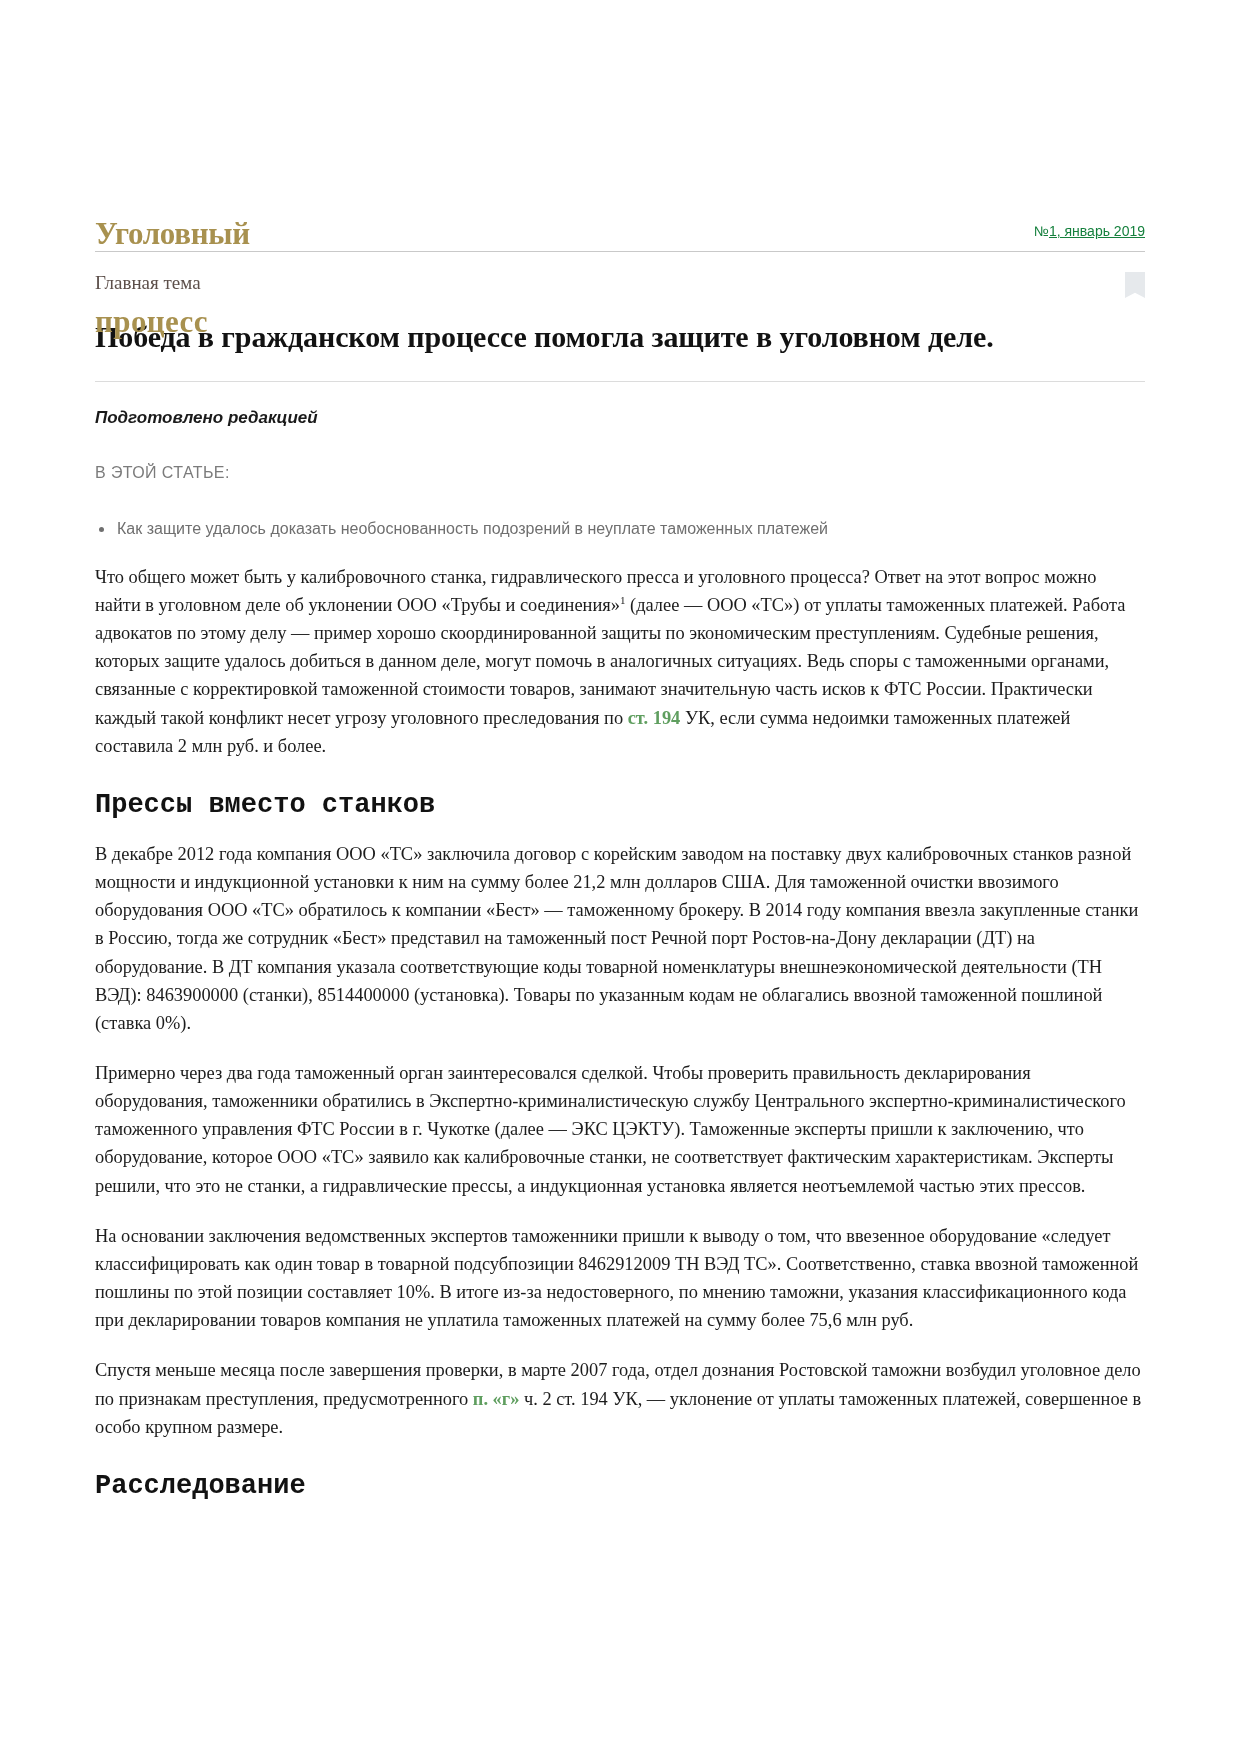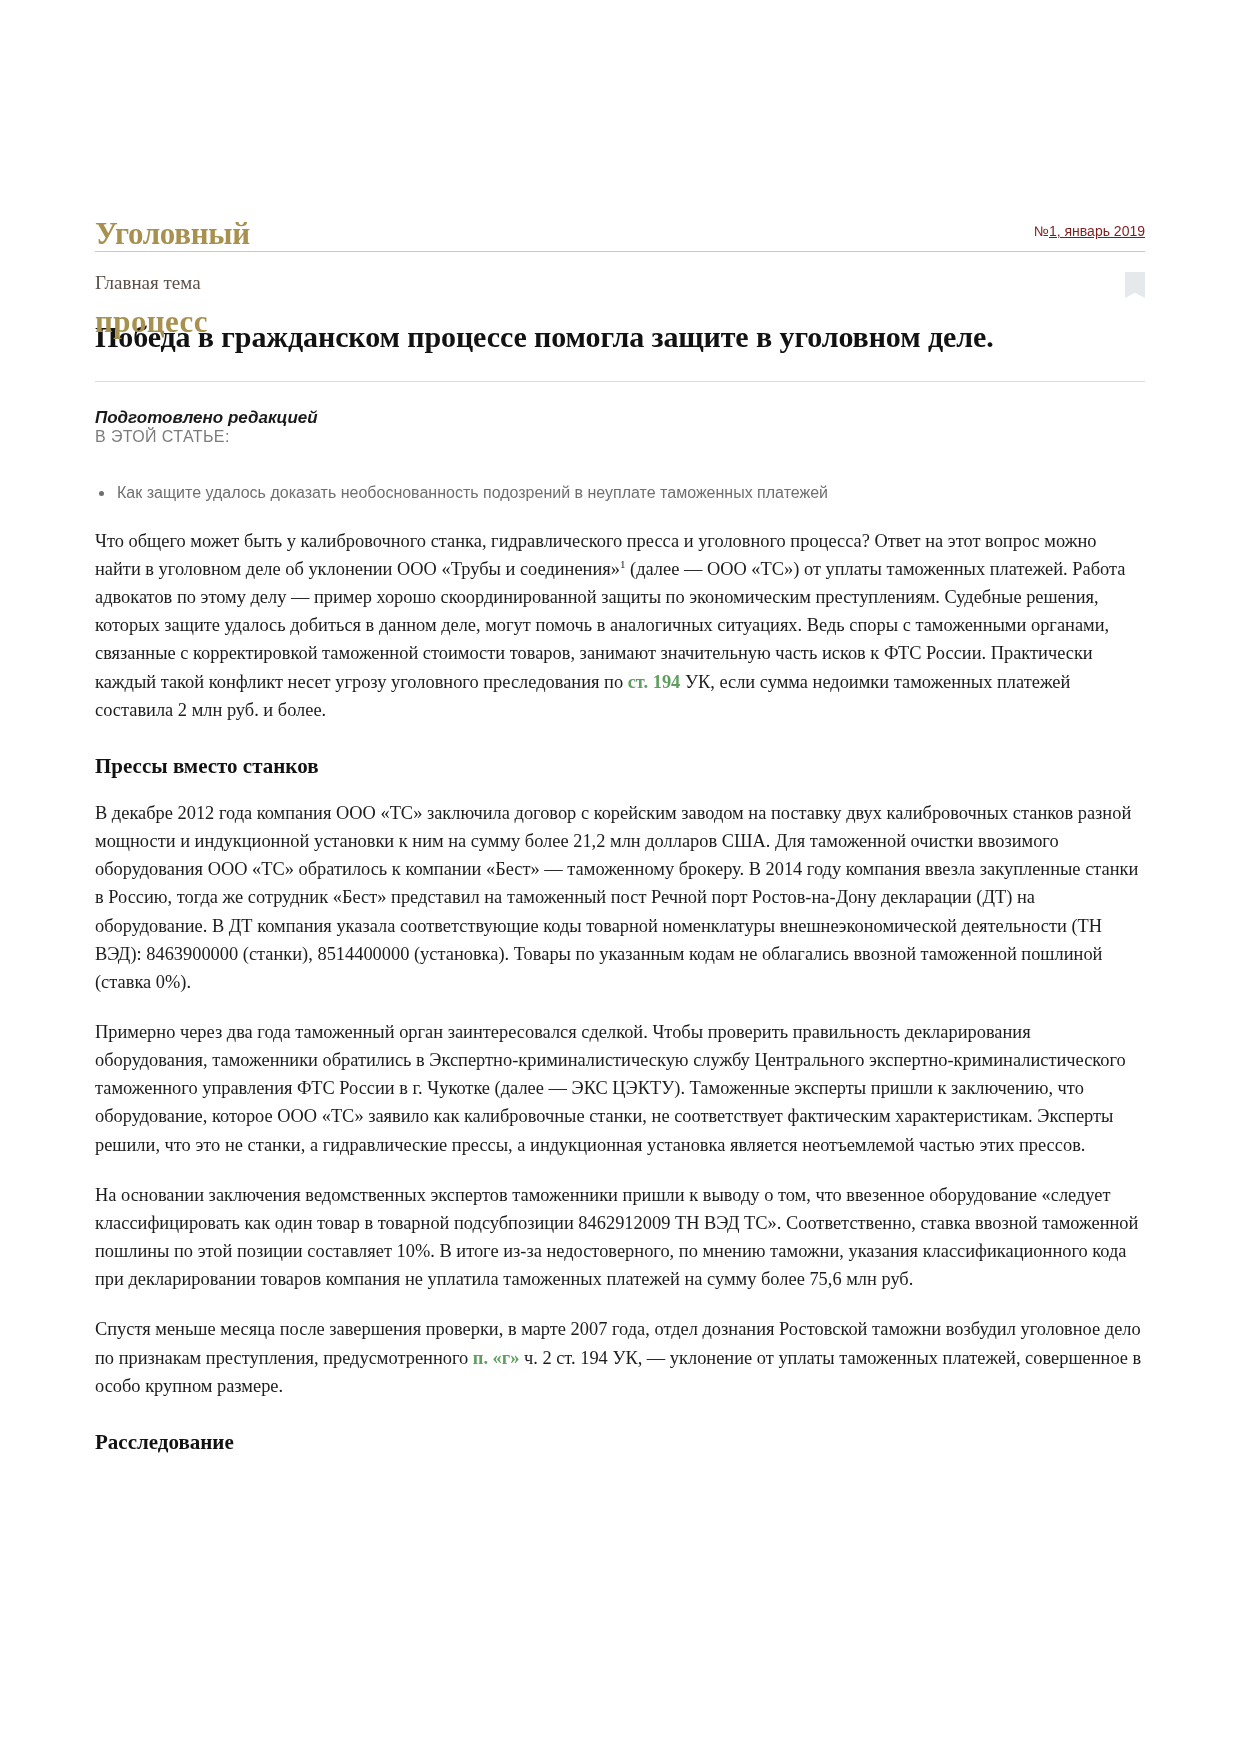--- a/index.html
+++ b/index.html
@@ -51,21 +51,21 @@
   }
   .logo .l1 { display: block; }
   .logo .l2 { display: block; letter-spacing: 0.4px; }
 
   .issue {
     position: absolute;
     right: 0;
     bottom: 6px;
     font-family: "Liberation Sans", "DejaVu Sans", sans-serif;
     font-size: 14px;
-    color: #7f1d1d;
+    color: #15803d;
     white-space: nowrap;
   }
   .issue .num { text-decoration: none; }
   .issue .dated { text-decoration: underline; }
 
   .rule-top {
     border-top: 1px solid #c9c9c9;
     margin-top: 6px;
   }
 
@@ -112,20 +112,21 @@
     margin-top: 26px;
     font-family: Liberation Sans, sans-serif;
     font-style: italic;
     font-weight: bold;
     font-size: 17px;
     color: #1a1a1a;
   }
 
   
   .inthis-label {
+    margin-top: 36px;
     font-family: "Liberation Sans", "DejaVu Sans", sans-serif;
     font-size: 16px;
     color: #7b7b7b;
     letter-spacing: 0.4px;
   }
   .inthis-list {
     margin: 36px 0 0 0;
     padding: 0;
     list-style: none;
   }
@@ -162,23 +163,23 @@
 
   .lnk {
     color: #5f9e5f;
     text-decoration: none;
     font-weight: bold;
   }
   sup { font-size: 11px; vertical-align: super; }
 
   h2.section {
     margin: 30px 0 20px 0;
-    font-family: Liberation Serif, serif;
-    font-weight: bold;
-    font-size: 21px;
+    font-family: Liberation Mono, monospace;
+    font-weight: bold;
+    font-size: 27px;
     color: #121212;
   }
   h2.section.last { margin-bottom: 0; }
 </style>
 </head>
 <body>
 
 <div class="page">
   <div class="content">
 

